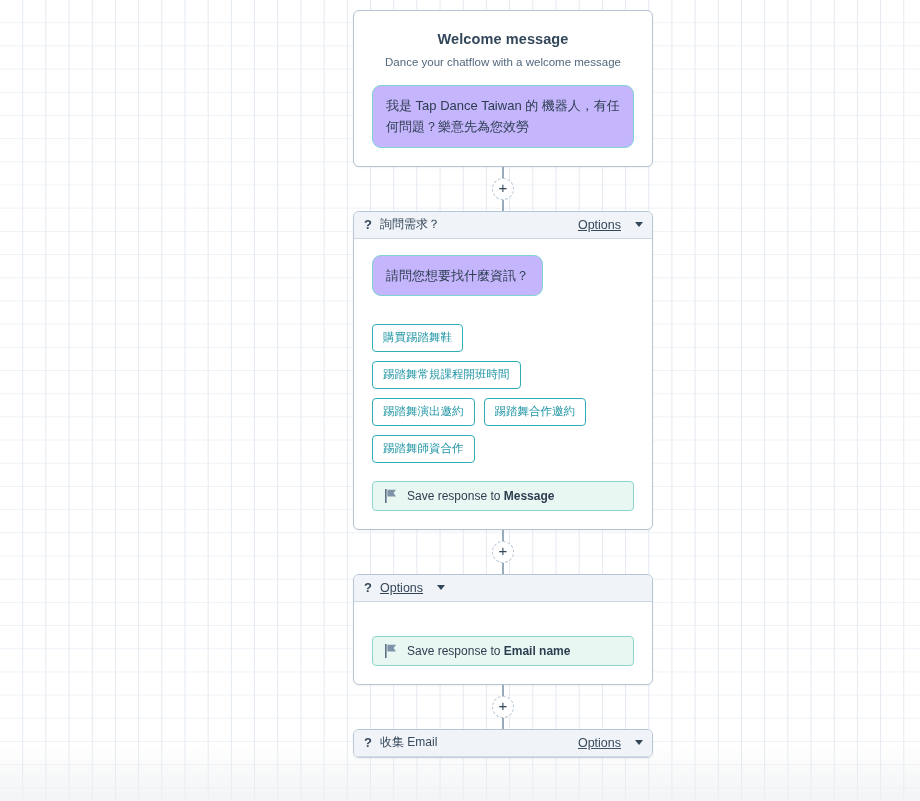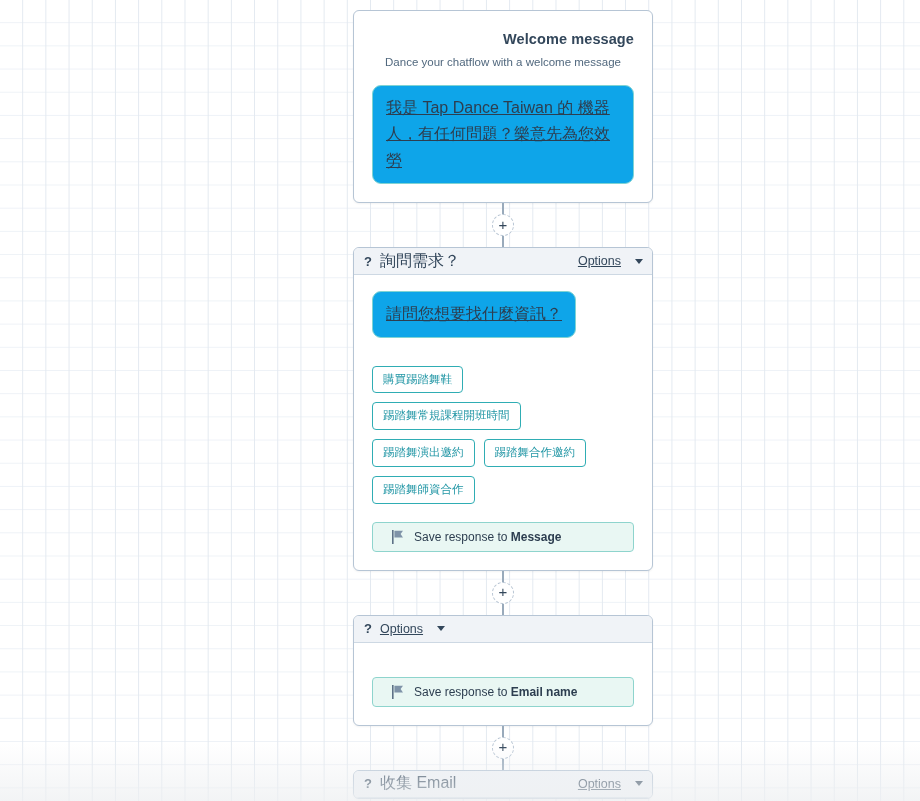--- a/index.html
+++ b/index.html
@@ -105,21 +105,21 @@
     gap: 8px;
   }
   .q-icon {
     color: #33475b;
     font-size: 13px;
     font-weight: bold;
     line-height: 1;
   }
   .node-title {
     color: #33475b;
-    font-size: 16px;
+    font-size: 12px;
     flex: 1;
     white-space: nowrap;
     overflow: hidden;
   }
   .options-btn {
     display: flex;
     align-items: center;
     gap: 14px;
     cursor: pointer;
   }
@@ -137,45 +137,44 @@
 
   .node-body {
     padding: 16px 18px 18px 18px;
   }
 
   
   .welcome-body {
     padding: 20px 18px 18px 18px;
   }
   .welcome-title {
-    text-align: right;
+    text-align: center;
     color: #33475b;
     font-size: 14.5px;
     font-weight: bold;
     letter-spacing: .1px;
   }
   .welcome-sub {
     text-align: center;
     color: #51687e;
     font-size: 11.5px;
     margin-top: 9px;
   }
 
   
   .bubble {
-    background: #0ea5e9;
+    background: #c4b5fd;
     border: 1px solid #7fd3d3;
     border-radius: 9px;
     padding: 9px 13px;
     color: #2d3e50;
-    font-size: 16px;
+    font-size: 13px;
     line-height: 1.65;
     display: inline-block;
     max-width: 100%;
-    text-decoration: underline;
   }
   .bubble-wide { display: block; }
   .bubble-fit  { display: inline-block; }
 
   
   .chips {
     margin-top: 28px;
     display: flex;
     flex-wrap: wrap;
     gap: 9px 9px;
@@ -196,21 +195,21 @@
   
   .save-row {
     margin-top: 18px;
     background: #e9f7f3;
     border: 1px solid #8ed4cd;
     border-radius: 4px;
     height: 30px;
     display: flex;
     align-items: center;
     gap: 10px;
-    padding: 0 19px;
+    padding: 0 12px;
     color: #2d3e50;
     font-size: 12px;
   }
   .flag-icon { display: block; }
   .save-text b { font-weight: bold; }
 </style>
 </head>
 <body>
 
 <div id="canvas">

